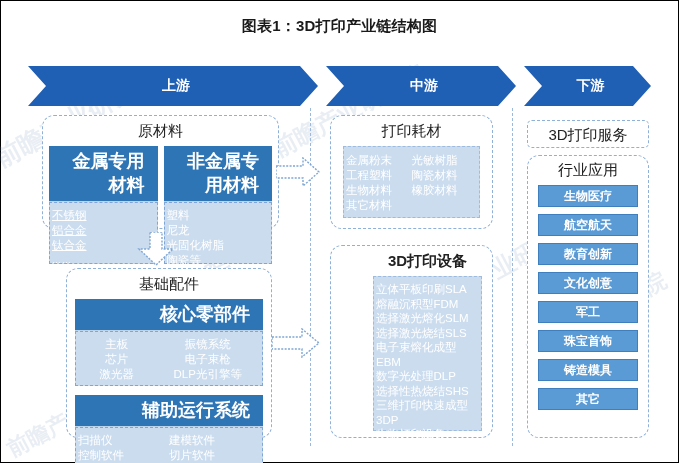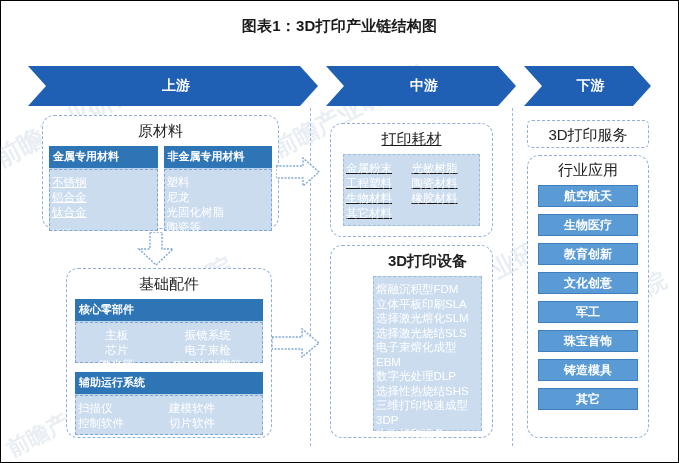--- a/index.html
+++ b/index.html
@@ -56,22 +56,22 @@
     background:#CBDCEF;
     border:1px dashed #7fa6d4;
     color:#ffffff;
     font-size:11.5px;line-height:15px;
     text-align:left;
     padding:5px 2px 6px;
   }
   .panel.plain{border:1px dashed #9cbbdf;}
   .hdr{
     background:#2E75B6;color:#fff;font-weight:bold;
-    font-size:11px;text-align:left;
-    padding:3px 4px 4px;
+    font-size:18px;text-align:right;
+    padding:3px 13px 4px;
     border-bottom:1px solid #bcd3ea;
   }
   .grp{box-sizing:border-box;}
   .two{display:flex;}
   .two>div{flex:1;}
   .dots{letter-spacing:1px;}
   
   .arrow{position:absolute;}
   
   .chip{
@@ -145,21 +145,21 @@
 
 <svg class="arrow" style="left:137px;top:232px;" width="38" height="34" viewBox="0 0 38 34">
   <polygon points="13,0 25,0 25,17 36,17 19,33 2,17 13,17" fill="#ffffff" stroke="#7fa6d4" stroke-width="1.4" stroke-dasharray="2,1.4"></polygon>
 </svg>
 
 <div class="dbox" style="left:66px;top:268px;width:206px;height:170px;">
   <div class="cap">基础配件</div>
   <div style="padding:0 8px;">
     <div class="grp">
       <div class="hdr">核心零部件</div>
-      <div class="panel two" style="height:41px;text-align:center;">
+      <div class="panel two" style="height:55px;text-align:center;">
         <div>
           <div>主板</div>
           <div>芯片</div>
           <div>激光器</div>
         </div>
         <div style="flex:1.35;">
           <div>振镜系统</div>
           <div>电子束枪</div>
           <div>DLP光引擎等</div>
         </div>
@@ -182,21 +182,21 @@
 </div>
 
 <svg class="arrow" style="left:276px;top:157px;" width="44" height="30" viewBox="0 0 44 30">
   <polygon points="0,9 27,9 27,1 43,15 27,29 27,21 0,21" fill="#ffffff" stroke="#7fa6d4" stroke-width="1.4" stroke-dasharray="2,1.4"></polygon>
 </svg>
 
 <svg class="arrow" style="left:272px;top:328px;" width="48" height="30" viewBox="0 0 48 30">
   <polygon points="0,9 30,9 30,1 47,15 30,29 30,21 0,21" fill="#ffffff" stroke="#7fa6d4" stroke-width="1.4" stroke-dasharray="2,1.4"></polygon>
 </svg>
 
-<div class="dbox" style="left:330px;top:123px;width:163px;height:114px;text-decoration:underline;">
+<div class="dbox" style="left:330px;top:115px;width:163px;height:114px;">
   <div class="cap">打印耗材</div>
   <div style="padding:0 12px;">
     <div class="panel plain" style="height:72px;padding-top:6px;">
       <div class="two">
         <div>
           <div>金属粉末</div>
           <div>工程塑料</div>
           <div>生物材料</div>
         </div>
         <div>
@@ -207,43 +207,43 @@
       </div>
       <div>其它材料</div>
     </div>
   </div>
 </div>
 
 <div class="dbox" style="left:330px;top:245px;width:163px;height:193px;padding-left:32px;">
   <div class="cap" style="font-weight:bold;">3D打印设备</div>
   <div style="padding:0 10px;">
     <div class="panel plain" style="height:155px;line-height:14.5px;padding-top:5px;">
+      <div>立体平板印刷SLA</div>
       <div>熔融沉积型FDM</div>
-      <div>立体平板印刷SLA</div>
       <div>选择激光熔化SLM</div>
       <div>选择激光烧结SLS</div>
       <div>电子束熔化成型EBM</div>
       <div>数字光处理DLP</div>
       <div>选择性热烧结SHS</div>
       <div>三维打印快速成型3DP</div>
       <div>生物打印设备</div>
       <div class="dots" style="font-size:9px;">……</div>
     </div>
   </div>
 </div>
 
 <div class="dbox" style="left:527px;top:120px;width:122px;height:28px;border-radius:5px;">
   <div class="cap" style="margin-top:5px;">3D打印服务</div>
 </div>
 
 <div class="dbox" style="left:527px;top:155px;width:122px;height:283px;">
   <div class="cap" style="margin-top:5px;">行业应用</div>
   <div>
+    <div class="chip">生物医疗</div>
     <div class="chip">航空航天</div>
-    <div class="chip">生物医疗</div>
     <div class="chip">教育创新</div>
     <div class="chip">文化创意</div>
     <div class="chip">军工</div>
     <div class="chip">珠宝首饰</div>
     <div class="chip">铸造模具</div>
     <div class="chip">其它</div>
   </div>
 </div>
 
 </body></html>

